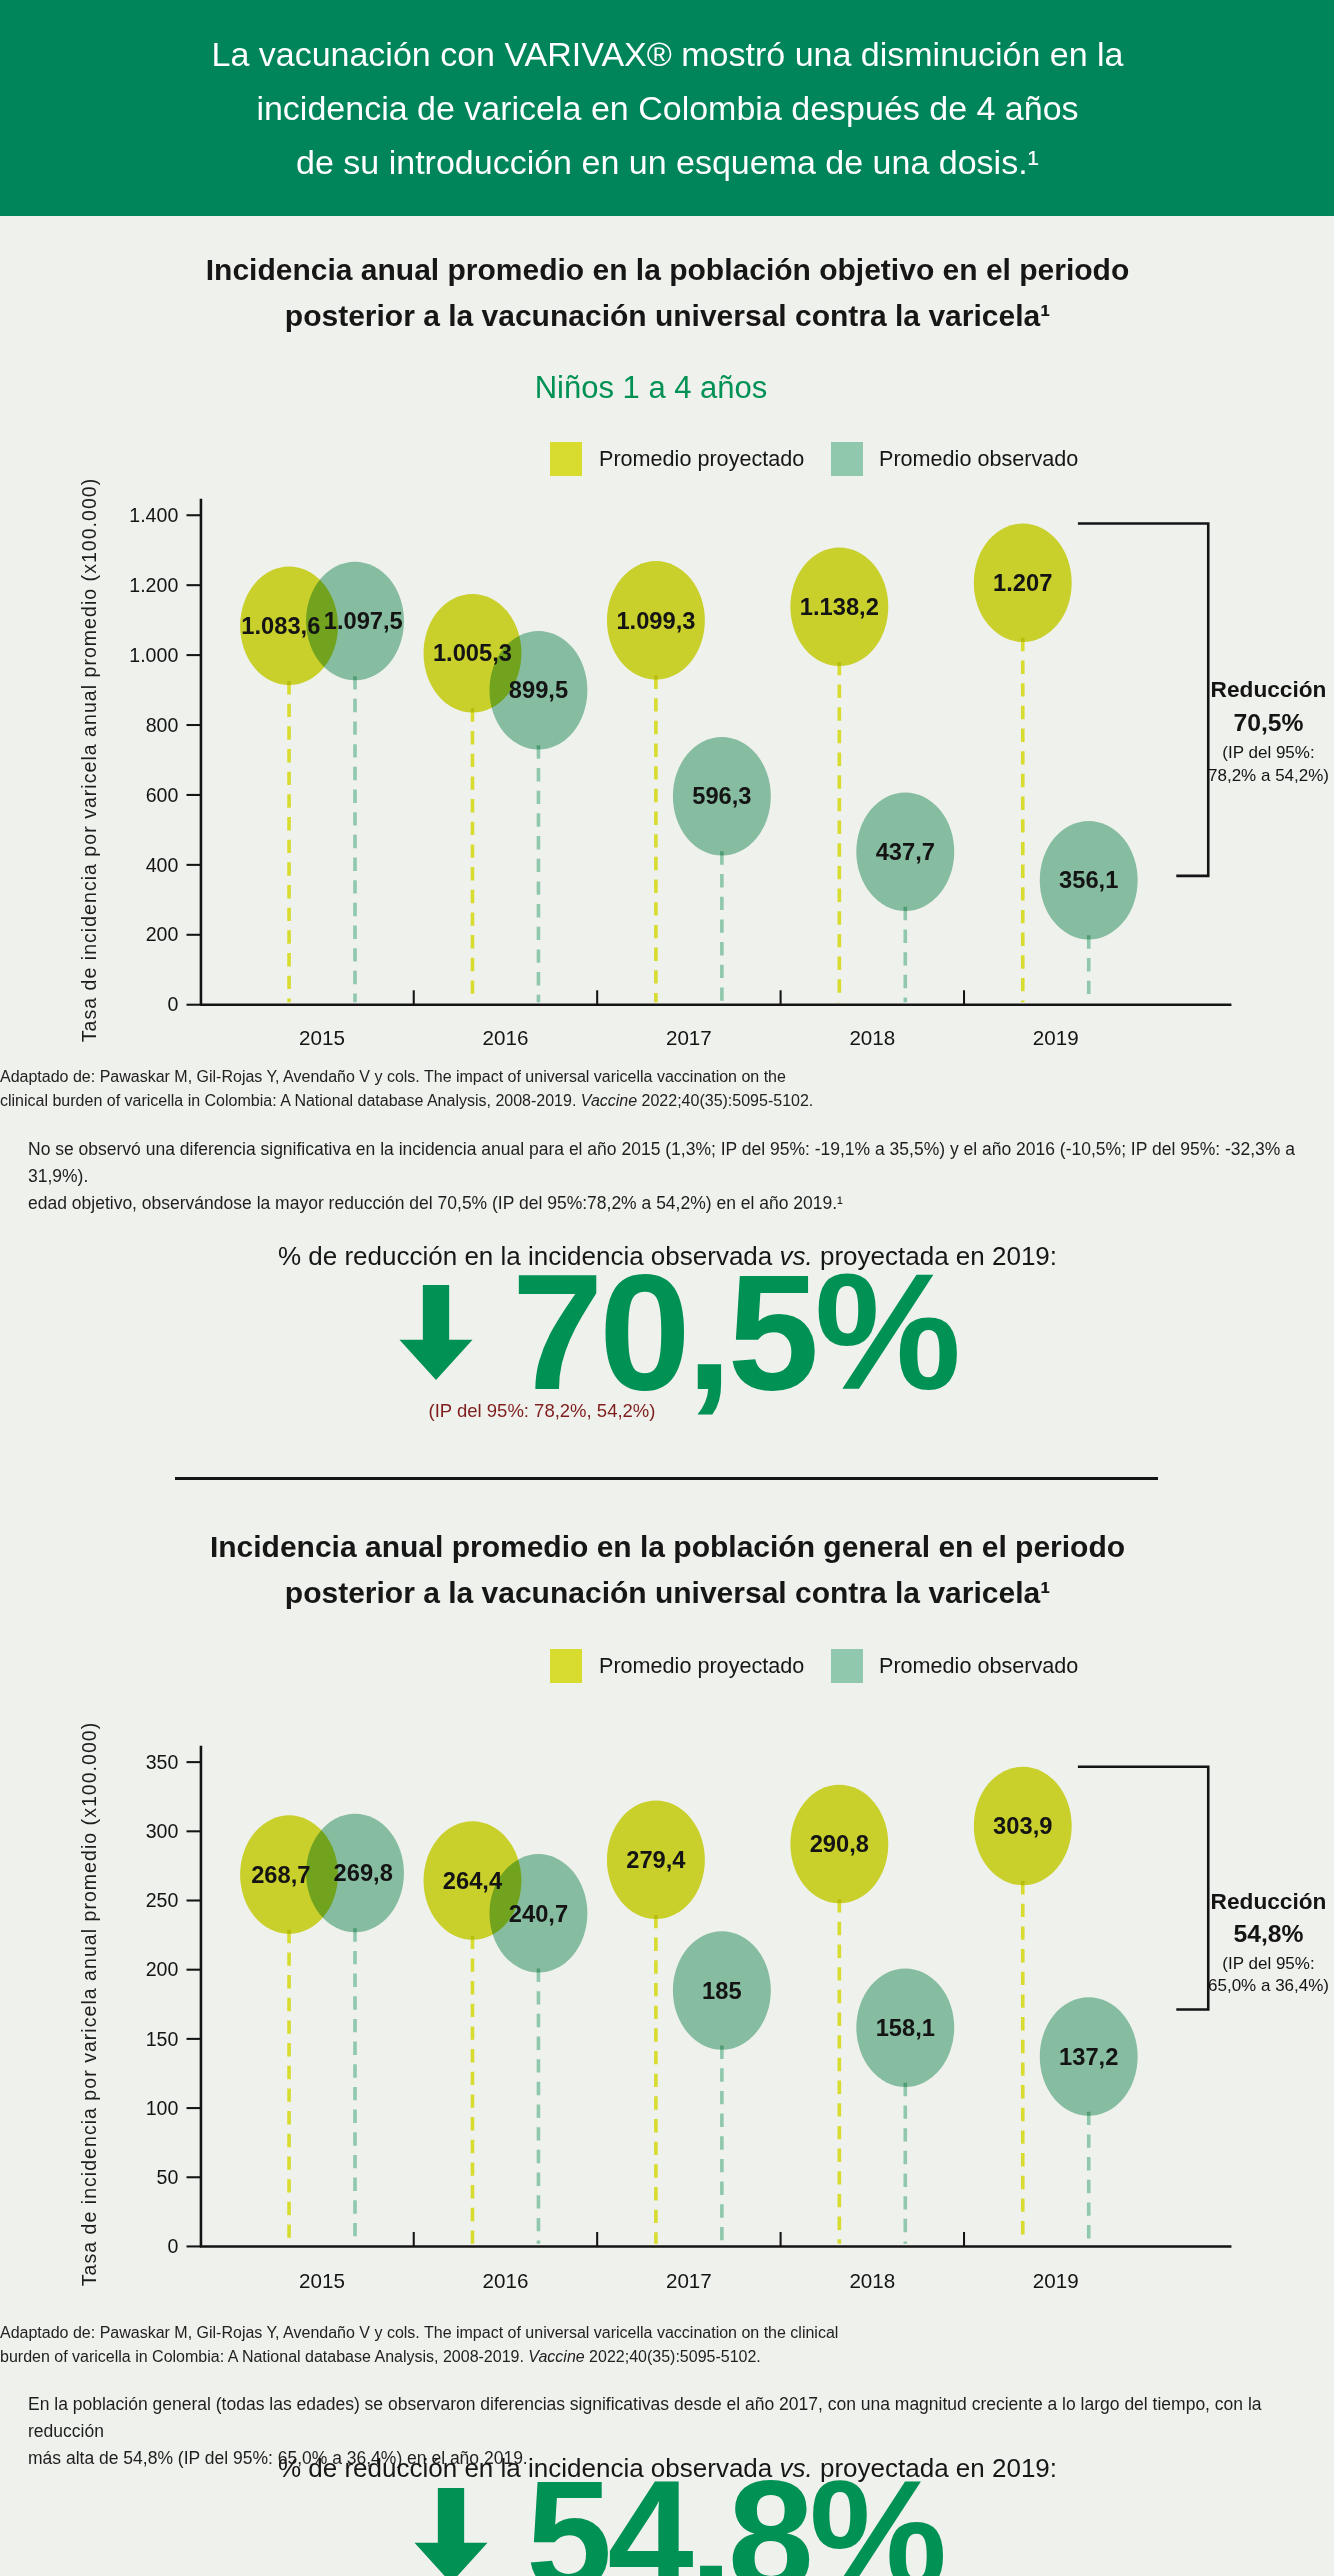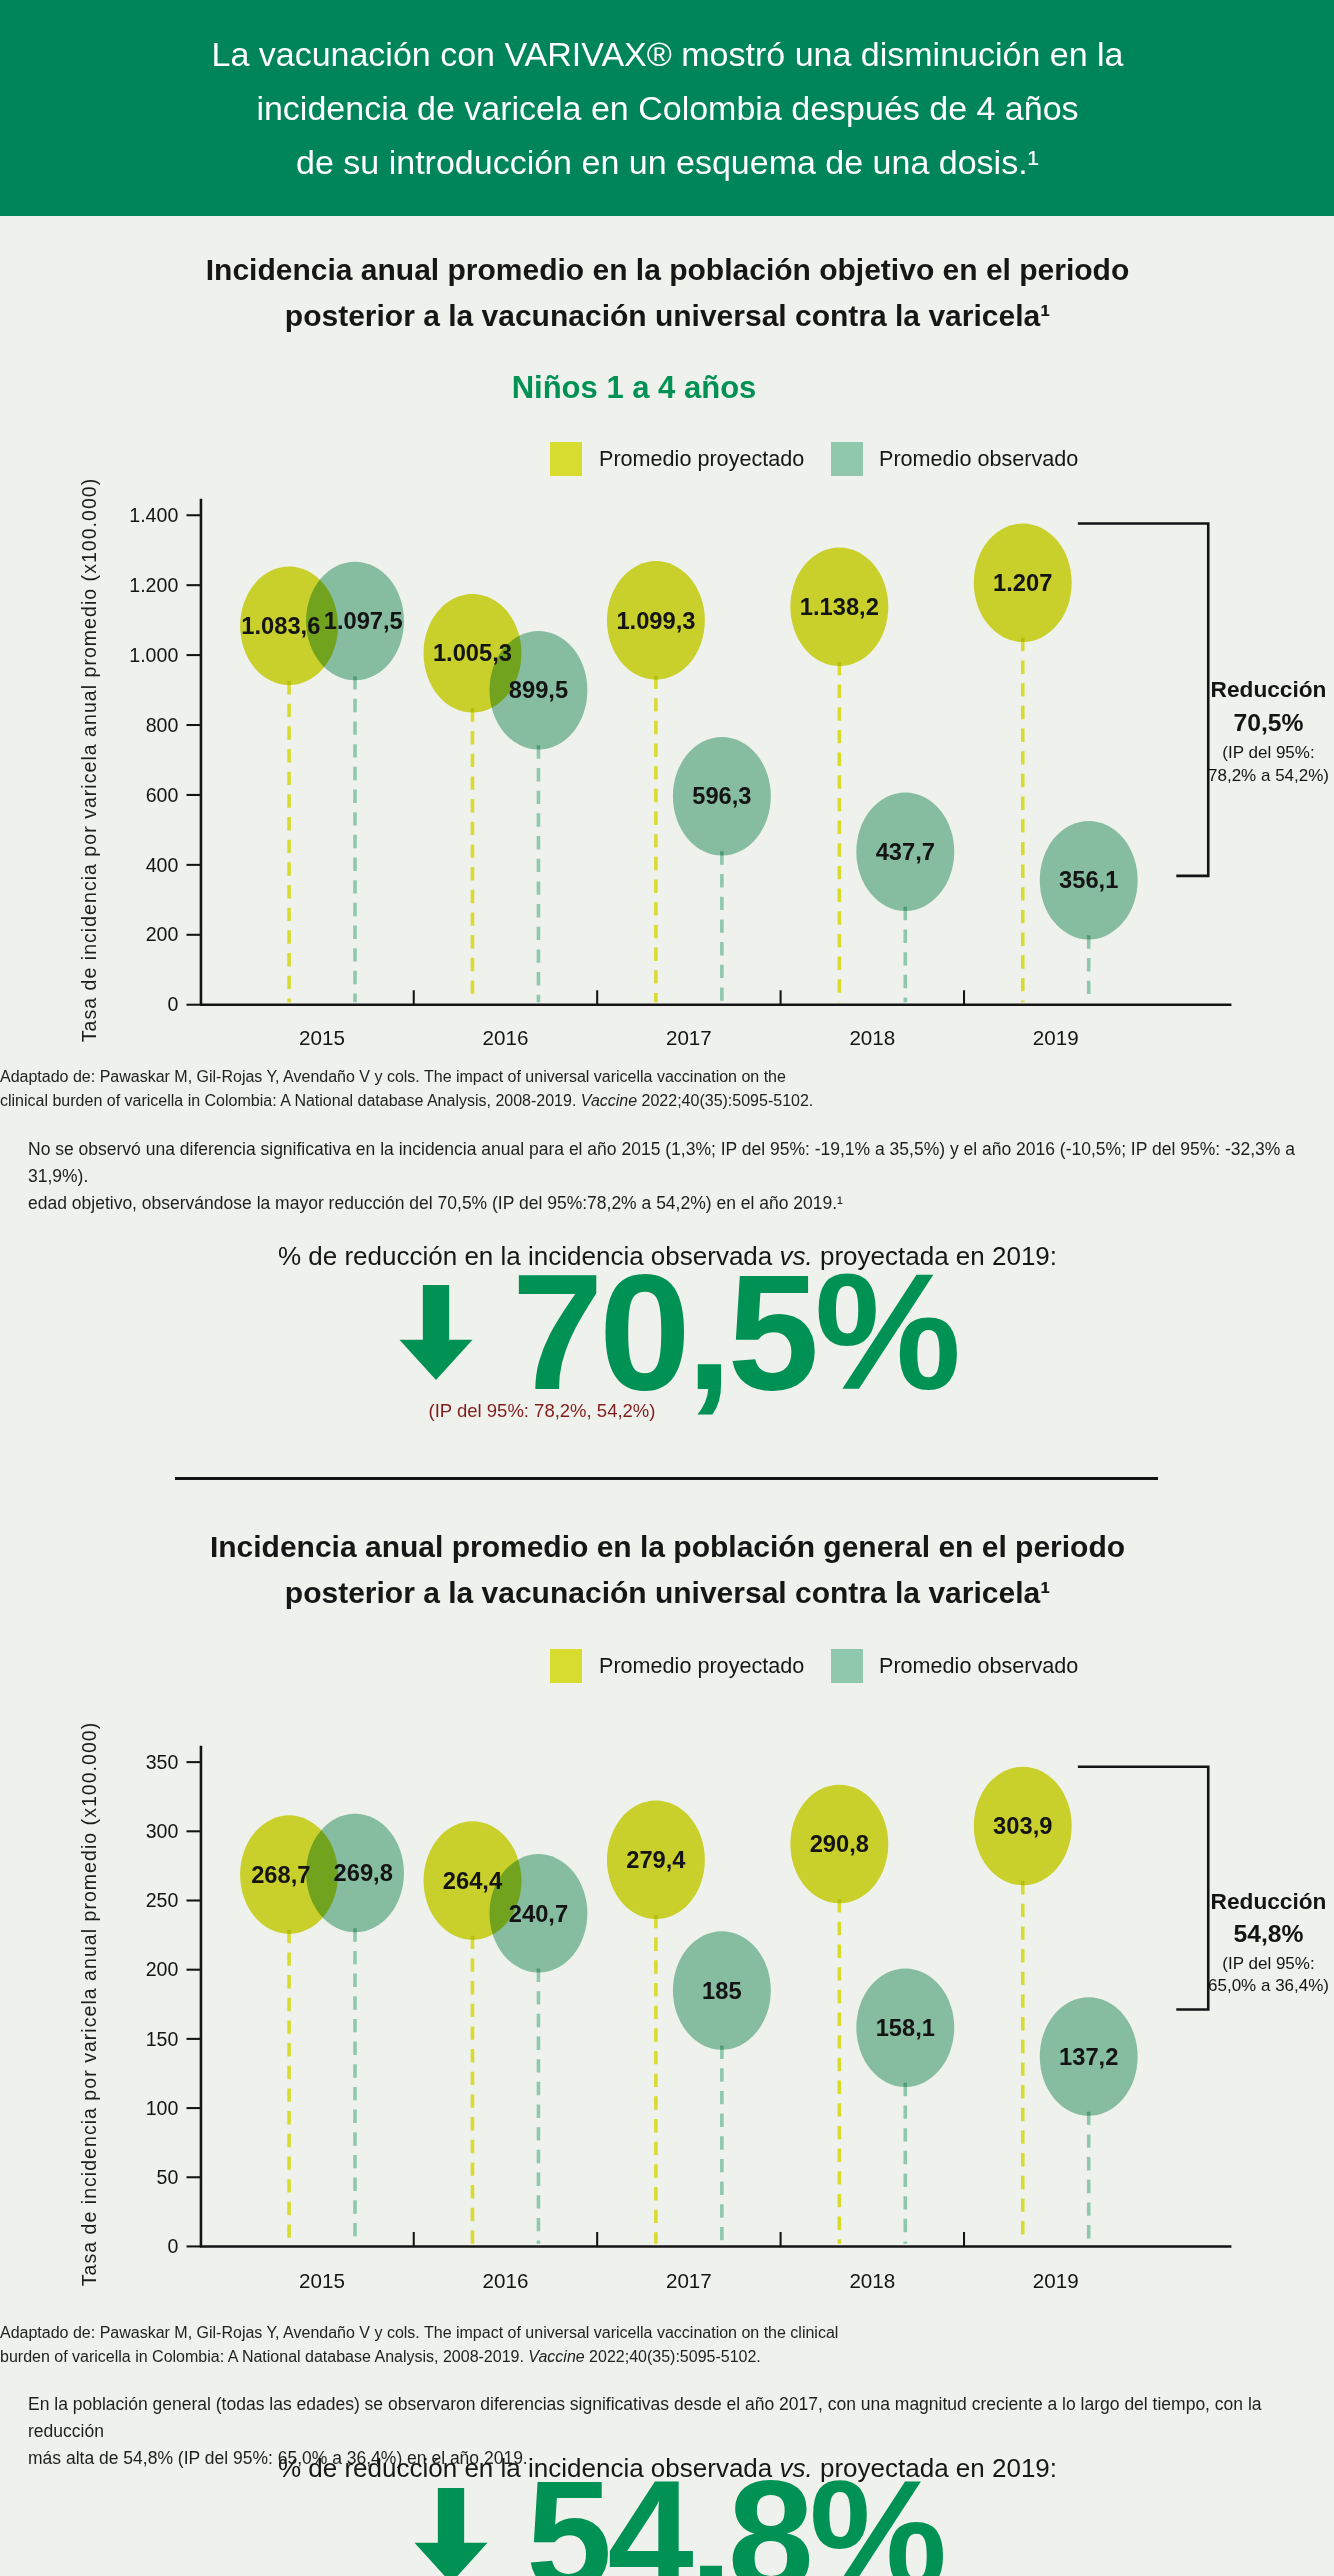--- a/index.html
+++ b/index.html
@@ -2,21 +2,21 @@
 <html style="font-size:8.2px"><head>
 <meta charset="utf-8">
 <style>
   html,body{margin:0;padding:0;background:#e8eae6}
   .page{position:relative;width:1335px;height:2637px;background:var(--bg,#eff1ec);
         font-family:"Liberation Sans",sans-serif;color:#111;overflow:hidden}
   .header{position:absolute;top:0;left:0;width:1335px;height:216px;background:var(--header-bg,#00855a);
           color:#fff;text-align:center;font-size:34px;line-height:54px;padding-top:27px;box-sizing:border-box}
   .sec-title{position:absolute;left:0;width:1335px;text-align:center;font-weight:bold;
              font-size:30px;line-height:46px;color:#161616}
-  .subtitle{position:absolute;left:0;width:1268px;text-align:center;font-size:31px;font-weight:bold;
+  .subtitle{position:absolute;left:17px;width:1268px;text-align:center;font-size:31px;font-weight:normal;
             color:var(--accent,#009155)}
   .legend{position:absolute;left:0;width:1335px;height:36px}
   .sw{position:absolute;top:0;width:32px;height:34px}
   .lg-label{position:absolute;font-size:21.6px;line-height:34px;color:#161616;white-space:nowrap}
   .ytitle{position:absolute;left:89px;font-size:19.6px;letter-spacing:1px;color:#1d1d1d;white-space:nowrap;
           writing-mode:vertical-rl;transform:translate(-50%,-50%) rotate(180deg)}
   .chart-layer{position:absolute;top:0;left:0;width:1335px;height:2637px;pointer-events:none}
   .chart-layer text{font-family:"Liberation Sans",sans-serif}
   .source{position:absolute;left:0;width:1335px;font-size:16px;line-height:24px;color:#222}
   .para{position:absolute;left:28px;width:1283px;font-size:17.5px;line-height:27px;color:#1e1e1e;text-align:left}

